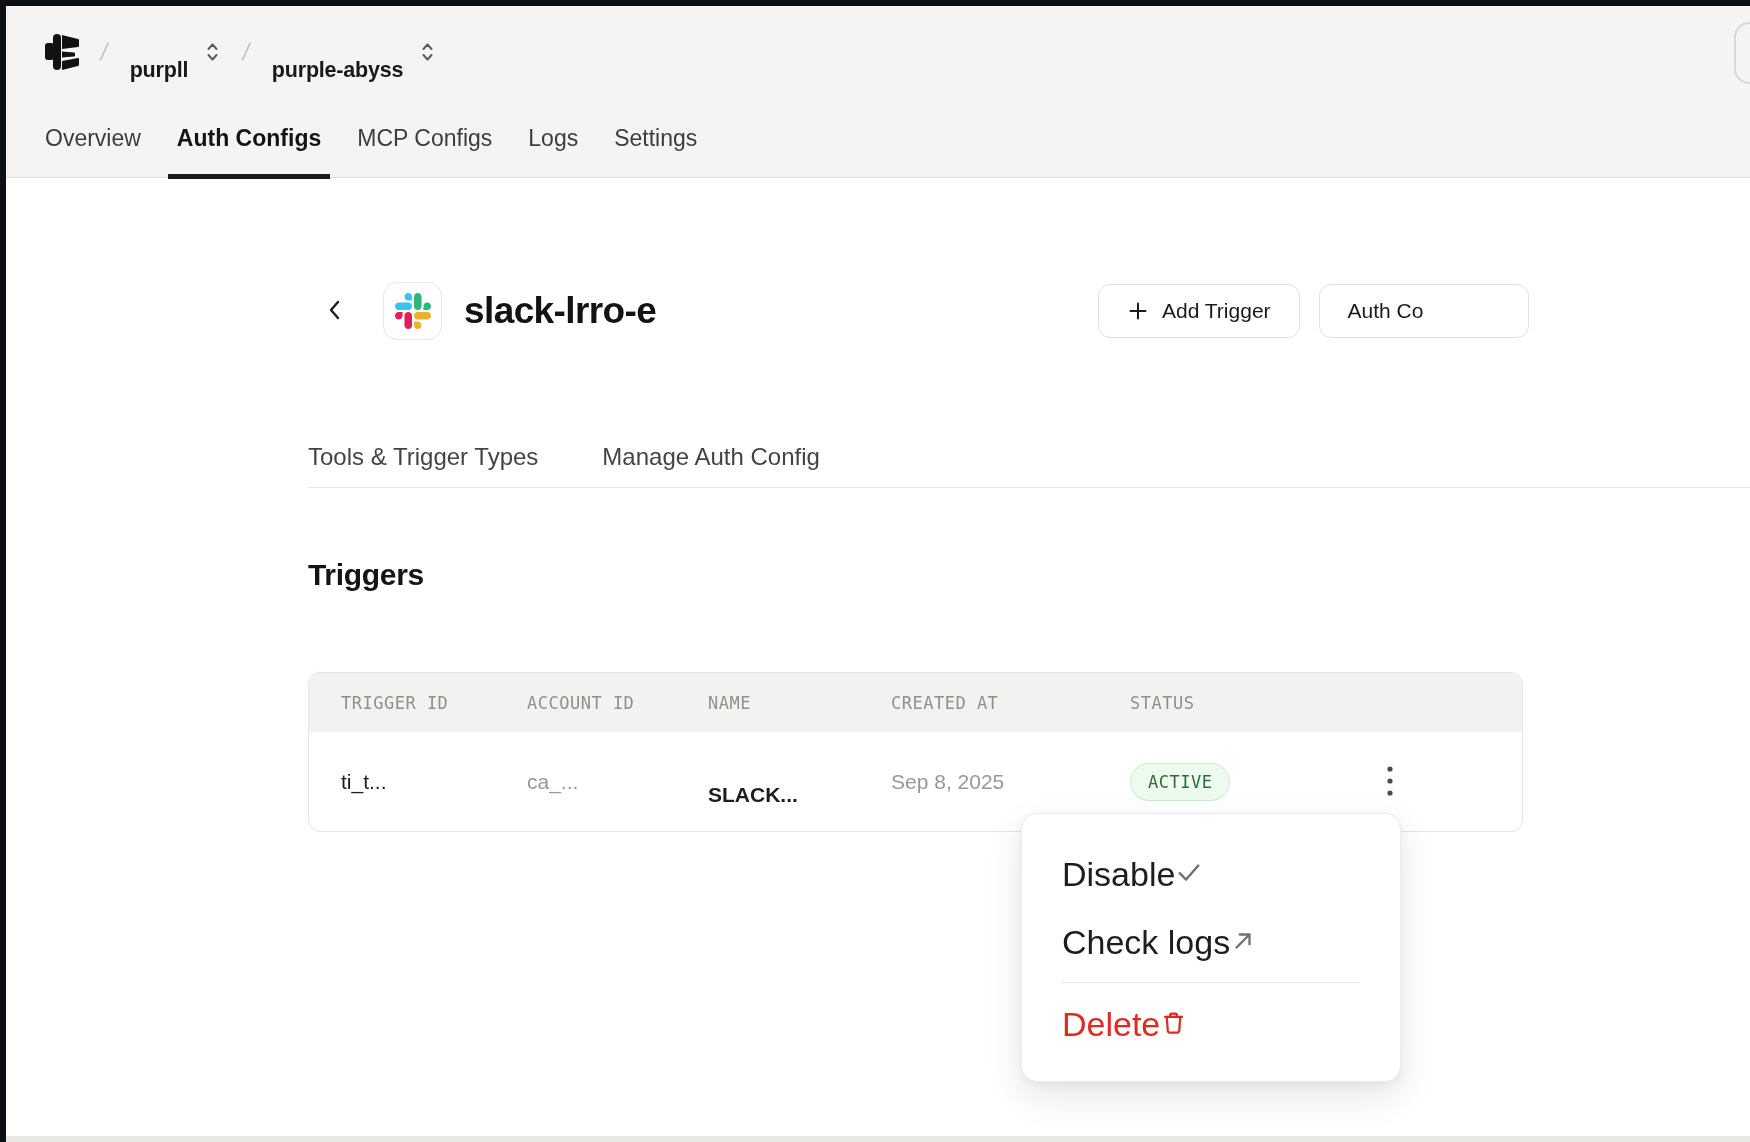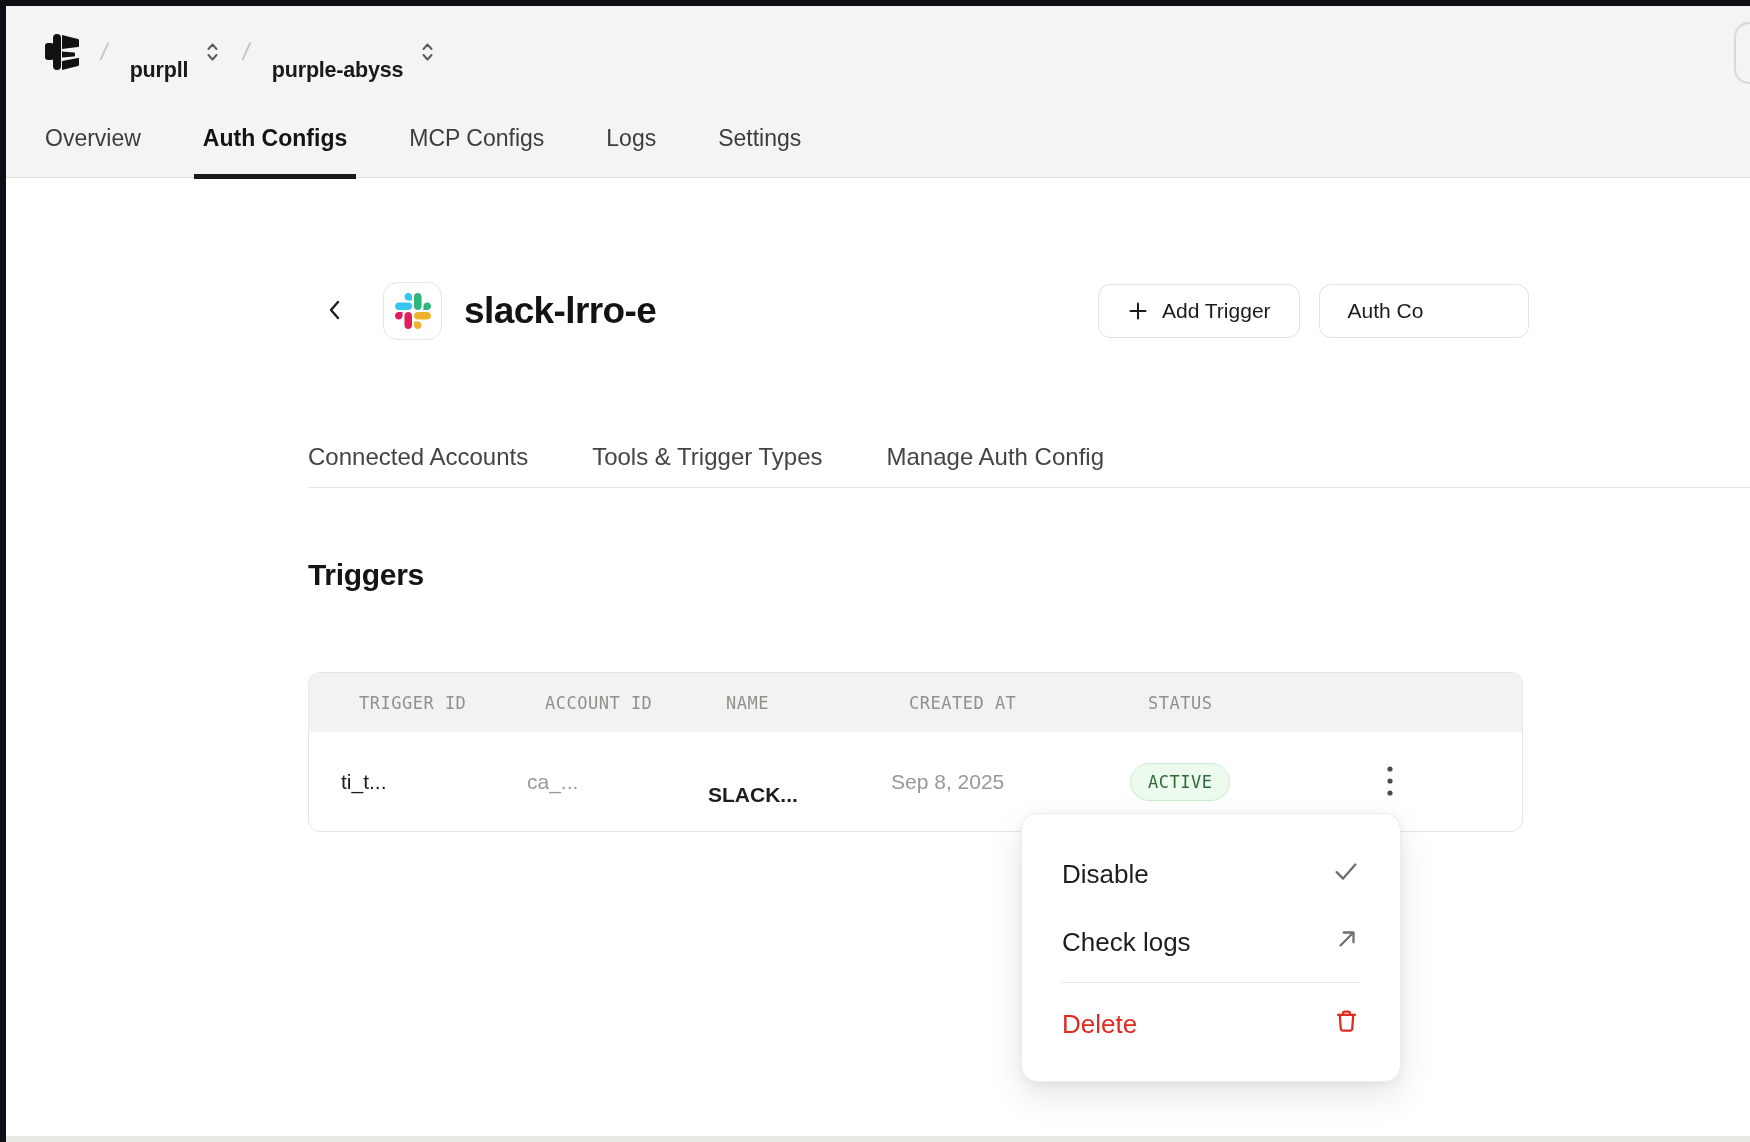--- a/index.html
+++ b/index.html
@@ -38,21 +38,21 @@
   .updown-icon { width:17px; height:22px; display:block; }
 
   .cut-button {
     position:absolute; top:16px; right:-46px; width:62px; height:62px;
     border:2px solid #d7d7dc; border-radius:15px; background:#f5f4f2;
   }
 
   
   .tabbar {
     position:absolute; top:92px; left:0; right:0; height:80px;
-    display:flex; align-items:center; gap:62px; padding-left:39px;
+    display:flex; align-items:center; gap:36px; padding-left:39px;
   }
   .tab {
     position:relative; height:100%; display:flex; align-items:center;
     font-size:23px; color:#3e3d3b; cursor:pointer; white-space:nowrap;
   }
   .tab.active { color:#141414; font-weight:700; }
   .tab.active::after {
     content:""; position:absolute; left:-9px; right:-9px; bottom:-1px;
     height:5px; background:#1b1b1b;
   }
@@ -103,21 +103,21 @@
     font-size:30px; font-weight:700; color:#141414; letter-spacing:-0.3px;
   }
 
   
   .trigger-table {
     position:absolute; top:666px; left:302px; width:1215px; height:160px;
     border:1px solid #e6e5e2; border-radius:12px; background:#fff;
   }
   .t-head {
     height:59px; background:#f3f2f0; border-radius:11px 11px 0 0;
-    display:flex; align-items:center; padding-left:50px;
+    display:flex; align-items:center; padding-left:32px;
     font-family:"DejaVu Sans Mono", monospace; font-size:17px; color:#91908b;
     letter-spacing:0.5px;
   }
   .t-row {
     height:100px; display:flex; align-items:center; padding-left:32px;
     font-size:21px; color:#1d1d1d;
   }
   .col-trigger { width:186px; }
   .col-account { width:181px; }
   .col-name    { width:183px; }
@@ -138,22 +138,22 @@
   }
 
   
   .menu {
     position:absolute; top:807px; left:1015px; width:380px;
     background:#fff; border:1px solid #ececea; border-radius:16px;
     box-shadow:0 14px 36px rgba(0,0,0,0.10), 0 3px 10px rgba(0,0,0,0.05);
     padding:26px 40px 23px; z-index:50;
   }
   .menu-item {
-    height:68px; display:flex; align-items:center; justify-content:space-between;
-    font-size:26px; color:#1d1d1d; cursor:pointer;
+    height:68px; display:flex; align-items:center; 
+    font-size:34px; color:#1d1d1d; cursor:pointer;
   }
   .menu-item.danger { color:#de2a20; }
   .menu-divider { border-top:1.5px solid #e8e7e4; margin:6px 0 7px; }
 </style>
 </head>
 <body>
 
 <div class="window">
 
   <div class="header-bg"></div>
@@ -228,21 +228,20 @@
         </span>
         <span>Add Trigger</span>
       </button>
       <button class="btn cutoff">
         <span>Auth Co</span>
       </button>
     </div>
   </div>
 
   <div class="subtabs">
-    <div class="subtab">Connected Accounts</div>
     <div class="subtab">Tools &amp; Trigger Types</div>
     <div class="subtab">Manage Auth Config</div>
   </div>
 
   <div class="section-title">Triggers</div>
 
   <div class="trigger-table">
     <div class="t-head">
       <div class="col-trigger">TRIGGER ID</div>
       <div class="col-account">ACCOUNT ID</div>

